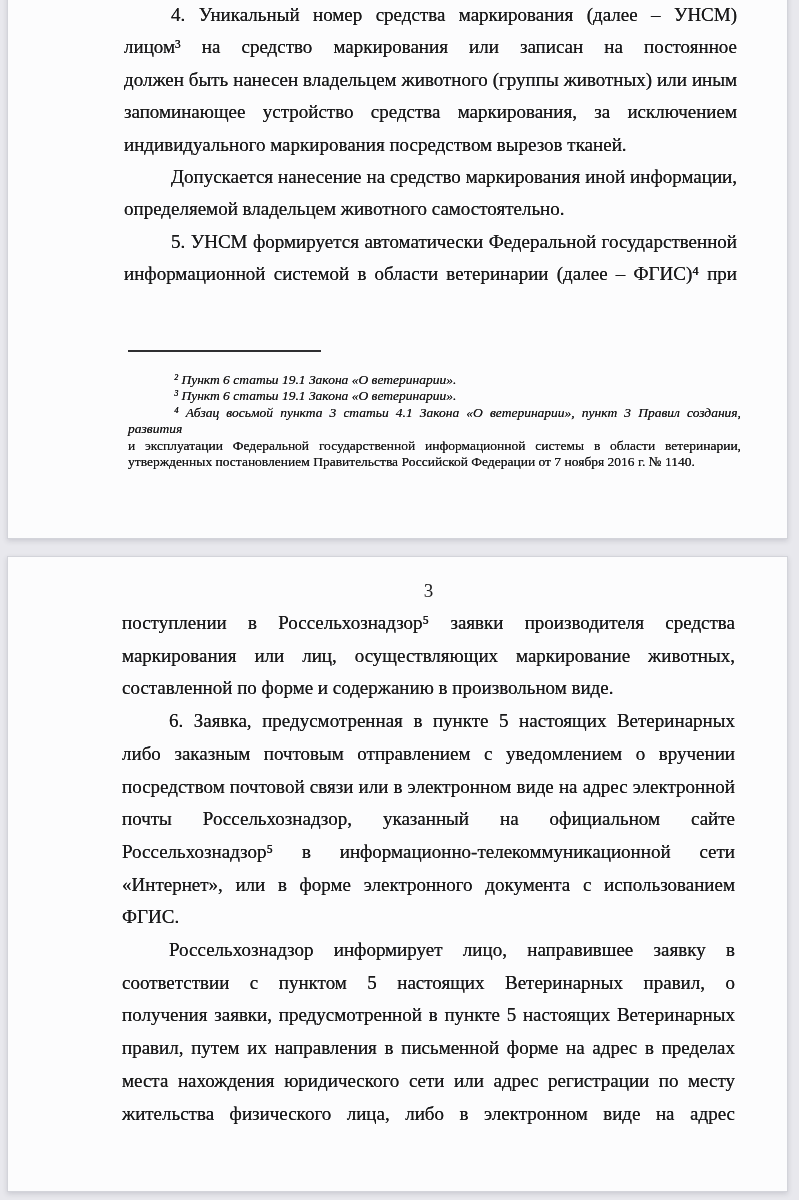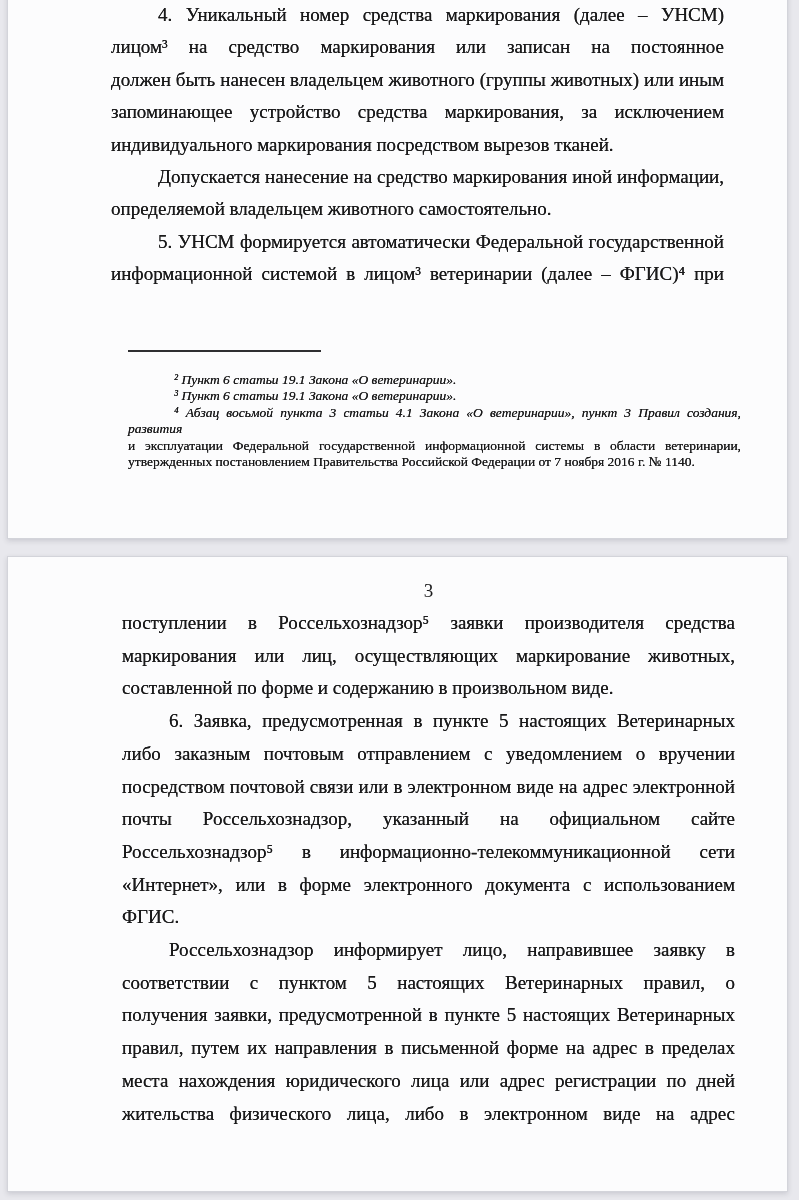--- a/index.html
+++ b/index.html
@@ -14,21 +14,21 @@
     position:absolute;left:7px;width:781px;
     background:#fcfcfd;
     border:1px solid #d3d4da;
     box-shadow:0 2px 5px rgba(50,50,70,.16);
     box-sizing:border-box;
   }
   .card1{top:-8px;height:547px;border-top:0;}
   .card2{top:556px;height:636px;}
   .textblock{position:absolute;color:#1a1a1b;}
   .body{font-size:19px;line-height:32.4px;}
-  .p1body{left:103px;top:7px;width:613px;}
+  .p1body{left:116px;top:7px;width:613px;}
   .p2body{left:114px;top:50px;width:613px;line-height:32.7px;}
   .fnrule{position:absolute;left:120px;top:358px;width:193px;height:2px;background:#2f2f31;}
   .foot{left:120px;top:380px;width:613px;font-size:13.5px;line-height:16.4px;}
   .pagenum{
     position:absolute;left:114px;top:22px;width:613px;
     text-align:center;font-size:19px;line-height:24px;color:#1a1a1b;
   }
   .line{
     text-align:justify;
     text-align-last:left;
@@ -46,21 +46,21 @@
   <section class="card card1" style="background: rgb(252, 252, 253); border-color: rgb(211, 212, 218);">
     <div class="textblock body p1body" id="p1-body">
         <div class="line just ind">4. Уникальный номер средства маркирования (далее – УНСМ)</div>
         <div class="line just">лицом³ на средство маркирования или записан на постоянное</div>
         <div class="line just">должен быть нанесен владельцем животного (группы животных) или иным</div>
         <div class="line just">запоминающее устройство средства маркирования, за исключением</div>
         <div class="line">индивидуального маркирования посредством вырезов тканей.</div>
         <div class="line just ind">Допускается нанесение на средство маркирования иной информации,</div>
         <div class="line">определяемой владельцем животного самостоятельно.</div>
         <div class="line just ind">5. УНСМ формируется автоматически Федеральной государственной</div>
-        <div class="line just">информационной системой в лицом³ ветеринарии (далее – ФГИС)⁴ при</div>
+        <div class="line just">информационной системой в области ветеринарии (далее – ФГИС)⁴ при</div>
       </div>
     <div class="fnrule"></div>
     <div class="textblock foot" id="p1-foot">
         <div class="line ind">² Пункт 6 статьи 19.1 Закона «О ветеринарии».</div>
         <div class="line ind">³ Пункт 6 статьи 19.1 Закона «О ветеринарии».</div>
         <div class="line just ind">⁴ Абзац восьмой пункта 3 статьи 4.1 Закона «О ветеринарии», пункт 3 Правил создания, развития</div>
         <div class="line just">и эксплуатации Федеральной государственной информационной системы в области ветеринарии,</div>
         <div class="line">утвержденных постановлением Правительства Российской Федерации от 7 ноября 2016 г. № 1140.</div>
       </div>
   </section>
@@ -75,18 +75,18 @@
         <div class="line just">либо заказным почтовым отправлением с уведомлением о вручении</div>
         <div class="line just">посредством почтовой связи или в электронном виде на адрес электронной</div>
         <div class="line just">почты Россельхознадзор, указанный на официальном сайте</div>
         <div class="line just">Россельхознадзор⁵ в информационно-телекоммуникационной сети</div>
         <div class="line just">«Интернет», или в форме электронного документа с использованием</div>
         <div class="line">ФГИС.</div>
         <div class="line just ind">Россельхознадзор информирует лицо, направившее заявку в</div>
         <div class="line just">соответствии с пунктом 5 настоящих Ветеринарных правил, о</div>
         <div class="line just">получения заявки, предусмотренной в пункте 5 настоящих Ветеринарных</div>
         <div class="line just">правил, путем их направления в письменной форме на адрес в пределах</div>
-        <div class="line just">места нахождения юридического лица или адрес регистрации по дней</div>
+        <div class="line just">места нахождения юридического сети или адрес регистрации по месту</div>
         <div class="line just">жительства физического лица, либо в электронном виде на адрес</div>
       </div>
   </section>
 
 </div>
 
 </body></html>

